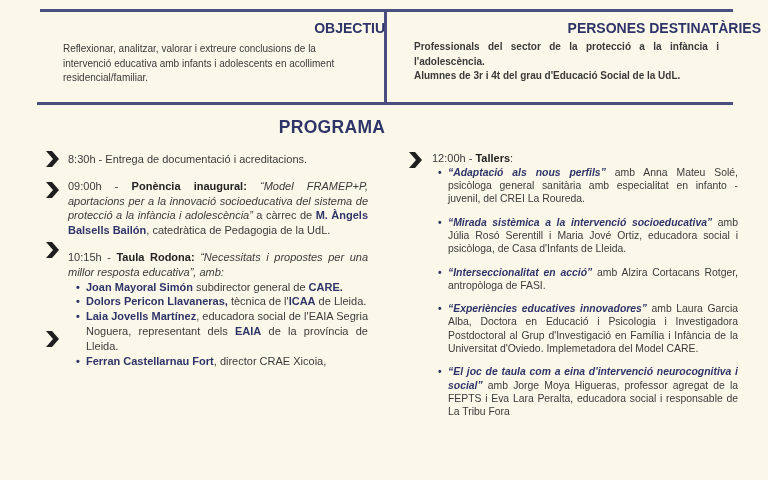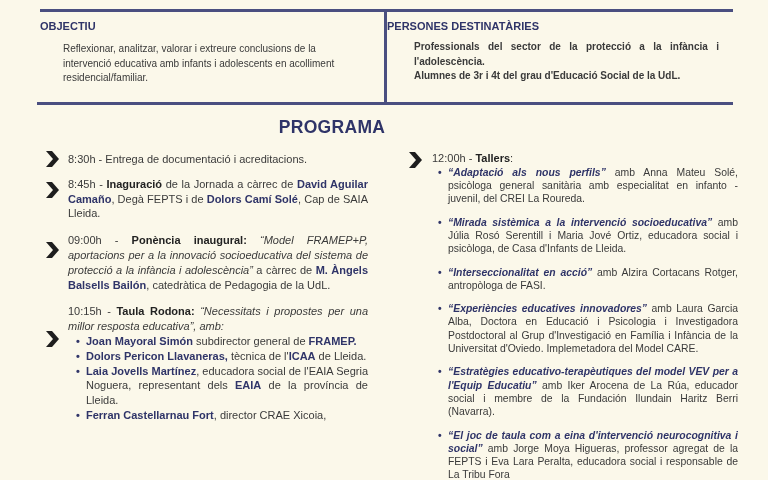--- a/index.html
+++ b/index.html
@@ -4,21 +4,21 @@
 <style>
   html, body { margin:0; padding:0; }
   body {
     width:768px; height:480px; overflow:hidden;
     background:#fbf8ea;
     font-family:"Liberation Sans", sans-serif;
     color:#3a3a3a;
     position:relative;
   }
   .hr { position:absolute; background:#4a4f80; }
-  .box-title { position:absolute; font-weight:bold; font-size:11px; color:#2f3468; text-align:left; }
+  .box-title { position:absolute; font-weight:bold; font-size:14px; color:#2f3468; text-align:right; }
   .box-text { position:absolute; font-size:10px; line-height:14.5px; color:#3a3a3a; }
   .prog-title { position:absolute; left:0; width:664px; top:117px; text-align:center; font-weight:bold; font-size:17.5px; color:#2f3468; letter-spacing:0.3px; }
   .col { position:absolute; font-size:11px; line-height:14.8px; color:#3a3a3a; }
   .item { position:relative; padding-left:0; margin-bottom:12px; text-align:justify; }
   .chev { position:absolute; width:18px; height:18px; }
   .chev svg { display:block; }
   b.n { color:#2f3468; }
   b.k { color:#222; }
   i.q { font-style:italic; }
   .sub { list-style:none; margin:0; padding:0 0 0 8px; }
@@ -33,21 +33,21 @@
 <body>
 
 <div class="hr" style="left:40px; top:9px; width:345px; height:3px;"></div>
 <div class="hr" style="left:385px; top:9px; width:348px; height:3px;"></div>
 <div class="hr" style="left:384px; top:9px; width:3px; height:95px;"></div>
 <div class="hr" style="left:37px; top:102px; width:696px; height:3px;"></div>
 
 <div class="box-title" style="left:40px; width:345px; top:20px;">OBJECTIU</div>
 <div class="box-text" style="left:63px; width:290px; top:42px;">Reflexionar, analitzar, valorar i extreure conclusions de la intervenció educativa amb infants i adolescents en acolliment residencial/familiar.</div>
 
-<div class="box-title" style="left:387px; width:346px; top:20px;">PERSONES DESTINATÀRIES</div>
+<div class="box-title" style="left:387px; width:346px; top:20px;padding-left:28px;">PERSONES DESTINATÀRIES</div>
 <div class="box-text" style="left:414px; width:305px; top:40px; text-align:justify;font-weight:bold;">
   <div>Professionals del sector de la protecció a la infància i l'adolescència.</div>
   <div>Alumnes de 3r i 4t del grau d'Educació Social de la UdL.</div>
 </div>
 
 <div class="prog-title">PROGRAMA</div>
 
 <div class="chev" style="left:44px; top:150px;">
     <svg width="16" height="18" viewBox="0 0 16 18">
       <path d="M2 1 L8 1 L15 9 L8 17 L2 17 L9 9 Z" fill="#1e1e1e"></path>
@@ -71,42 +71,38 @@
 <div class="chev" style="left:407px; top:151px;">
     <svg width="16" height="18" viewBox="0 0 16 18">
       <path d="M2 1 L8 1 L15 9 L8 17 L2 17 L9 9 Z" fill="#1e1e1e"></path>
     </svg>
   </div>
 
 <div class="col" style="left:68px; top:152px; width:300px;">
   <div class="item">
     <span>8:30h - </span><span>Entrega de documentació i acreditacions.</span>
   </div>
-  <div class="item" style="margin-top:-2px;">
-    <span>8:45h - </span><b class="k">Inaguració</b><span> de la Jornada a càrrec de </span><b class="n">David Aguilar Camaño</b><span>, Degà FEPTS i de </span><b class="n">Dolors Camí Solé</b><span>, Cap de SAIA Lleida.</span>
-  </div>
   <div class="item">
     <span>09:00h - </span><b class="k">Ponència inaugural:</b><i class="q"> “Model FRAMEP+P, aportacions per a la innovació socioeducativa del sistema de protecció a la infància i adolescència”</i><span> a càrrec de </span><b class="n">M. Àngels Balsells Bailón</b><span>, catedràtica de Pedagogia de la UdL.</span>
   </div>
   <div class="item">
     <span>10:15h - </span><b class="k">Taula Rodona:</b><i class="q"> “Necessitats i propostes per una millor resposta educativa”, amb:</i>
     <ul class="sub">
-      <li><b class="n">Joan Mayoral Simón</b><span> subdirector general de </span><b class="n">FRAMEP.</b></li>
+      <li><b class="n">Joan Mayoral Simón</b><span> subdirector general de </span><b class="n">CARE.</b></li>
       <li><b class="n">Dolors Pericon Llavaneras,</b><span>  tècnica de l'</span><b class="n">ICAA</b><span> de Lleida.</span></li>
       <li><b class="n">Laia Jovells Martínez</b><span>, educadora social de l'EAIA Segria Noguera, representant dels </span><b class="n">EAIA</b><span> de la província de Lleida.</span></li>
       <li><b class="n">Ferran Castellarnau Fort</b><span>, director CRAE Xicoia,</span></li>
     </ul>
   </div>
 </div>
 
 <div class="col" style="left:432px; top:151px; width:306px;">
   <div>
     <span>12:00h - </span><b class="k">Tallers</b><span>:</span>
   </div>
   <ul class="tal">
     <li><span class="bi">“Adaptació als nous perfils”</span><span> amb Anna Mateu Solé, psicòloga general sanitària amb especialitat en infanto - juvenil, del CREI La Roureda.</span></li>
     <li><span class="bi">“Mirada sistèmica a la intervenció socioeducativa”</span><span> amb Júlia Rosó Serentill i Maria Jové Ortiz, educadora social i psicòloga, de Casa d'Infants de Lleida.</span></li>
     <li><span class="bi">“Interseccionalitat en acció”</span><span> amb Alzira Cortacans Rotger, antropòloga de FASI.</span></li>
     <li><span class="bi">“Experiències educatives innovadores”</span><span> amb Laura Garcia Alba, Doctora en Educació i Psicologia i Investigadora Postdoctoral al Grup d'Investigació en Família i Infància de la Universitat d'Oviedo. Implemetadora del Model CARE.</span></li>
-    <li><span class="bi">“Estratègies educativo-terapèutiques del model VEV per a l'Equip Educatiu”</span><span> amb Iker Arocena de La Rúa, educador social i membre de la Fundación Ilundain Haritz Berri (Navarra).</span></li>
     <li><span class="bi">“El joc de taula com a eina d'intervenció neurocognitiva i social”</span><span> amb Jorge Moya Higueras, professor agregat de la FEPTS i Eva Lara Peralta, educadora social i responsable de La Tribu Fora</span></li>
   </ul>
 </div>
 
 </body></html>

